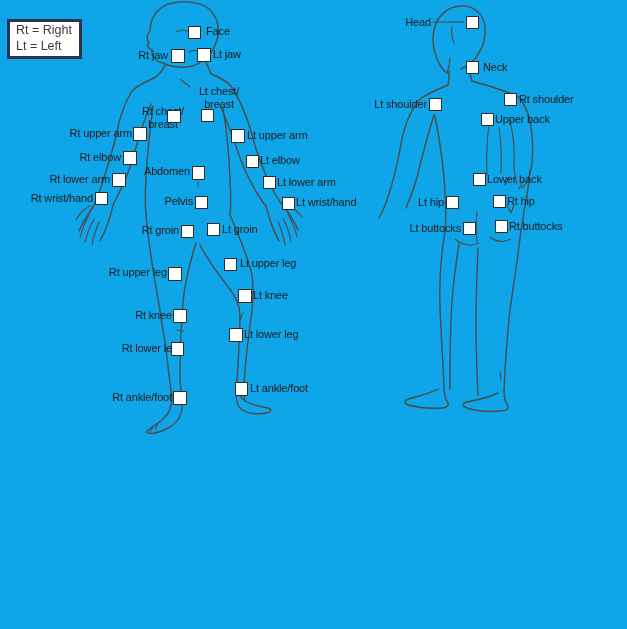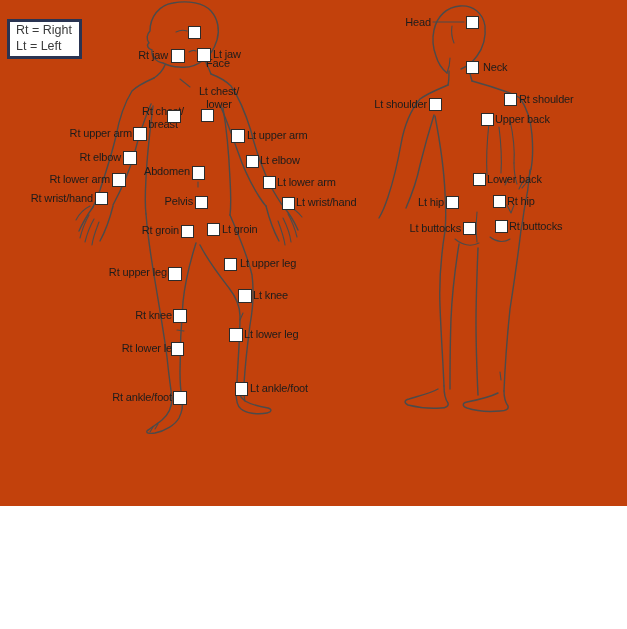--- a/index.html
+++ b/index.html
@@ -1,17 +1,17 @@
 <!DOCTYPE html>
 <html><head>
 <meta charset="utf-8">
 <title>Body Map</title>
 <style>
   html,body{margin:0;padding:0;background:#fff;}
-  .canvas{position:relative;width:627px;height:506px;background:#c2410c;overflow:hidden;
+  .canvas{position:relative;width:627px;height:629px;background:#0ea5e9;overflow:hidden;
           font-family:"Liberation Sans",sans-serif;}
   svg.outlines{position:absolute;left:0;top:0;}
   #legend{position:absolute;left:7px;top:19px;border:3px solid #2a3452;background:#fff;
           padding:1px 7px 2px 6px;}
   #legend .line{font-size:12.5px;line-height:15.5px;color:#3a3a3a;white-space:nowrap;}
   .region-label{position:absolute;font-size:11px;line-height:12.5px;color:#1c1c1c;
                 letter-spacing:-0.15px;white-space:nowrap;}
   .region-label.align-right{text-align:right;}
   .region-label.align-center{text-align:center;white-space:pre-line;}
   .checkbox{position:absolute;background:#fff;border:1.8px solid #2b2b2b;box-sizing:border-box;
@@ -98,39 +98,39 @@
     </g>
   </svg>
 
   <div id="legend">
     <div class="line">Rt = Right</div>
     <div class="line">Lt = Left</div>
   </div>
 
   <div>
       <div class="region">
-        <span class="region-label align-left" style="left: 206px; top: 25px; margin-top: 32px;">Face</span>
+        <span class="region-label align-left" style="left: 206px; top: 25px;">Face</span>
         <span class="checkbox" role="checkbox" aria-checked="false" style="left: 188px; top: 26px; width: 13px; height: 13px;"></span>
       </div>
       <div class="region">
         <span class="region-label align-right" style="right: 459px; top: 49px;">Rt jaw</span>
         <span class="checkbox" role="checkbox" aria-checked="false" style="left: 171px; top: 49px; width: 14px; height: 14px;"></span>
       </div>
       <div class="region">
         <span class="region-label align-left" style="left: 213px; top: 48px;">Lt jaw</span>
         <span class="checkbox" role="checkbox" aria-checked="false" style="left: 197px; top: 48px; width: 14px; height: 14px;"></span>
       </div>
       <div class="region">
         <span class="region-label align-center" style="left: 118px; top: 85px; width: 90px; margin-top: 20px;">Rt chest/
 breast</span>
         <span class="checkbox" role="checkbox" aria-checked="false" style="left: 167px; top: 110px; width: 14px; height: 13px;"></span>
       </div>
       <div class="region">
         <span class="region-label align-center" style="left: 174px; top: 85px; width: 90px;">Lt chest/
-lower</span>
+breast</span>
         <span class="checkbox" role="checkbox" aria-checked="false" style="left: 201px; top: 109px; width: 13px; height: 13px;"></span>
       </div>
       <div class="region">
         <span class="region-label align-right" style="right: 495px; top: 127px;">Rt upper arm</span>
         <span class="checkbox" role="checkbox" aria-checked="false" style="left: 133px; top: 127px; width: 14px; height: 14px;"></span>
       </div>
       <div class="region">
         <span class="region-label align-left" style="left: 247px; top: 129px;">Lt upper arm</span>
         <span class="checkbox" role="checkbox" aria-checked="false" style="left: 231px; top: 129px; width: 14px; height: 14px;"></span>
       </div>

